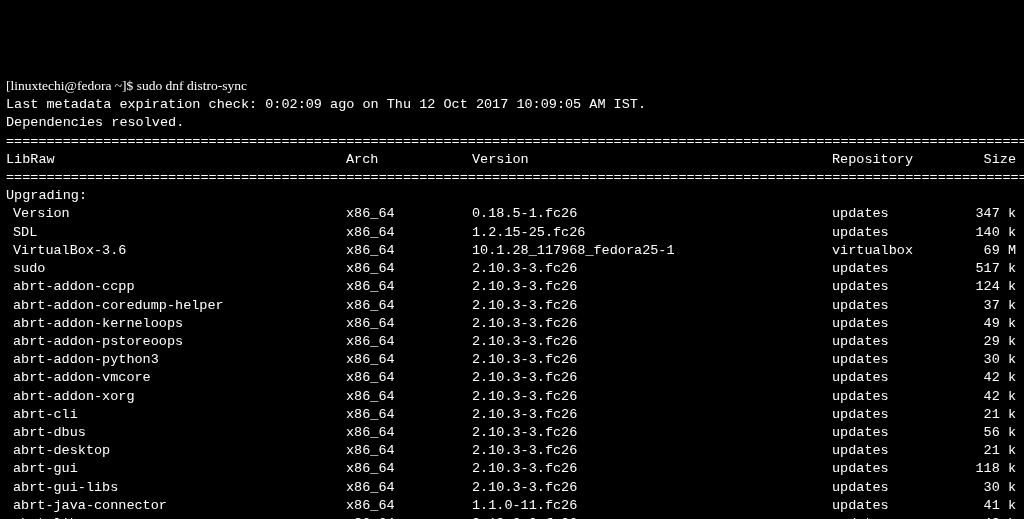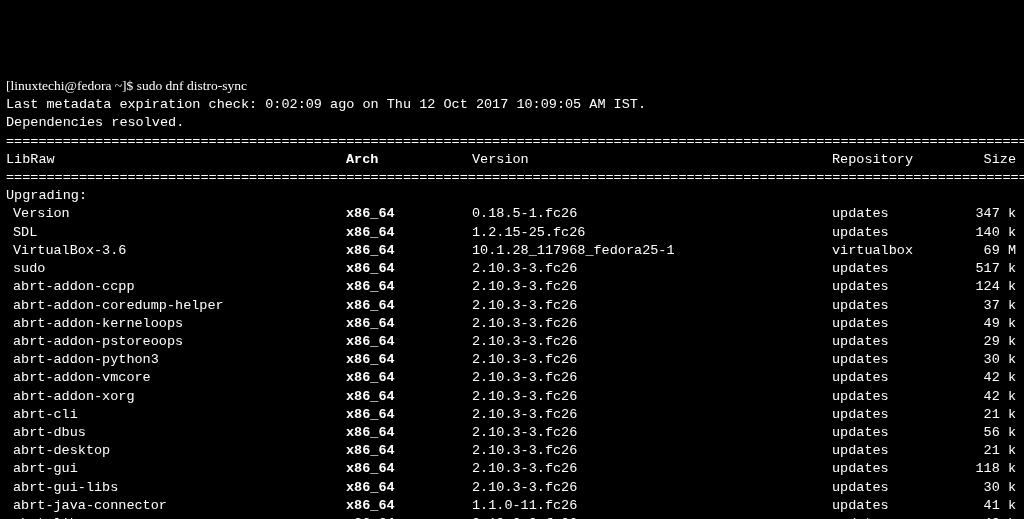--- a/index.html
+++ b/index.html
@@ -12,21 +12,21 @@
       padding: 4px 6px;
       white-space: pre;
       overflow: hidden;
     }
     .prompt-line { color: #fff; font-family: Liberation Serif, serif; }
     .command { color: #fff; }
     .separator { letter-spacing: 0; }
     .header-row { }
     .package-row { }
     .col-package { display: inline-block; width: 340px; }
-    .col-arch { display: inline-block; width: 126px; font-weight: bold; }
+    .col-arch { display: inline-block; width: 126px; }
     .col-version { display: inline-block; width: 360px; }
     .col-repo { display: inline-block; width: 140px; }
     .col-size { display: inline-block; width: 44px; text-align: right; }
     .indent1 { padding-left: 7px; display:inline-block; box-sizing:border-box; width:340px;}
   </style>
 </head>
 <body>
 
 
 

